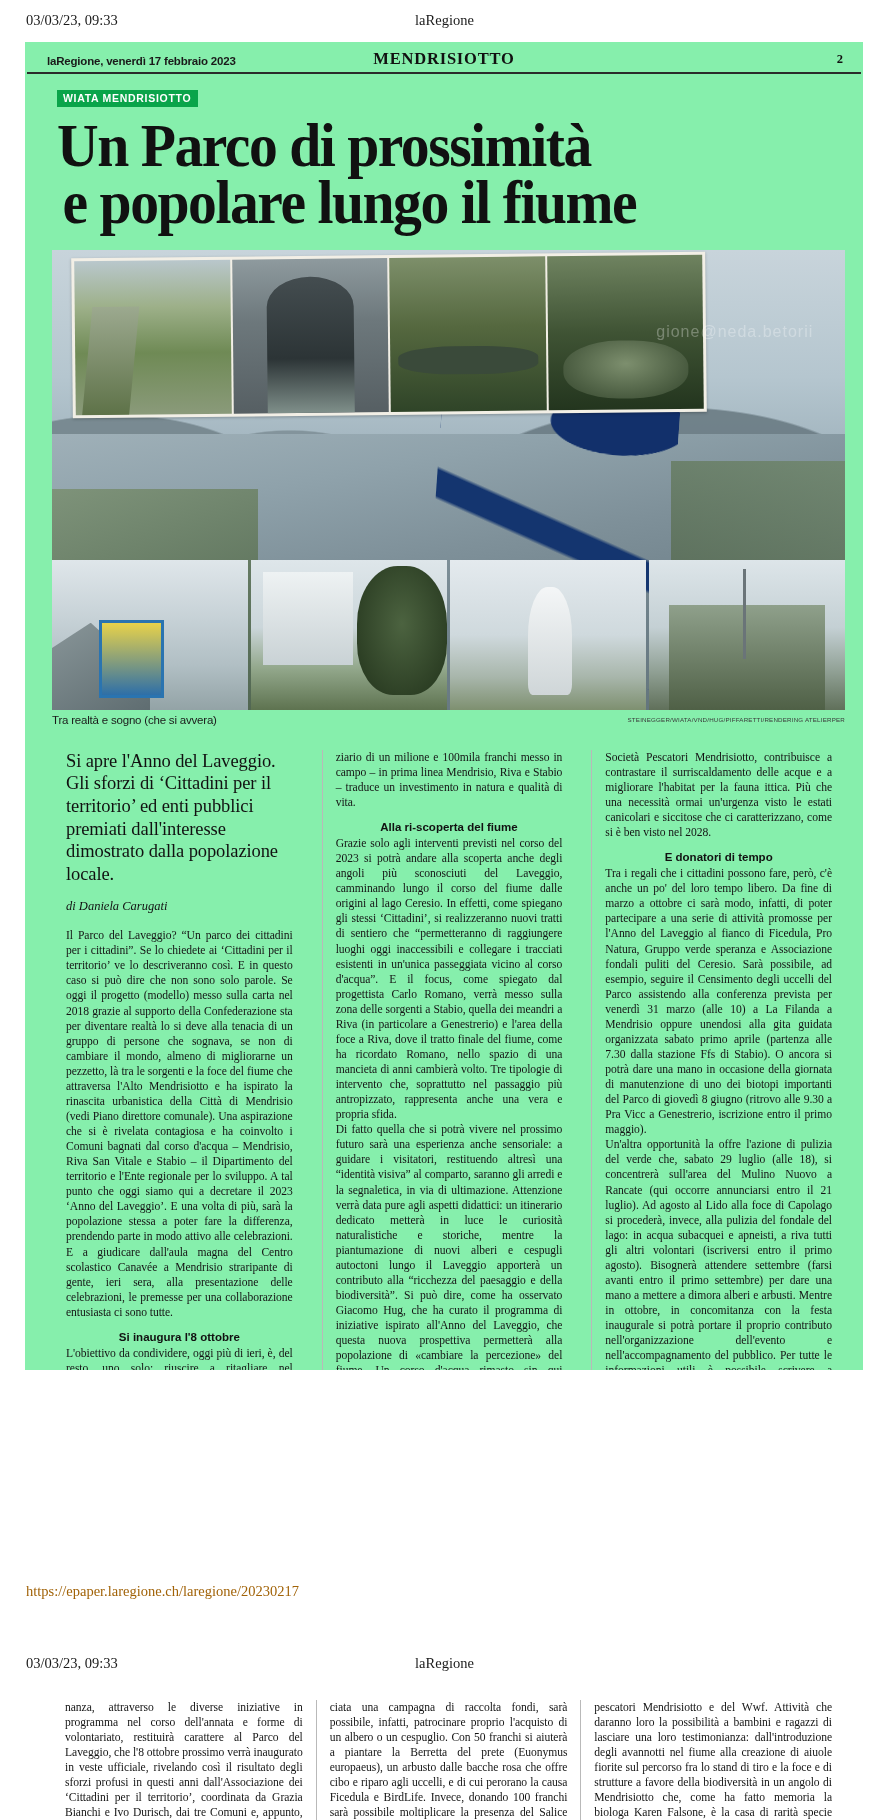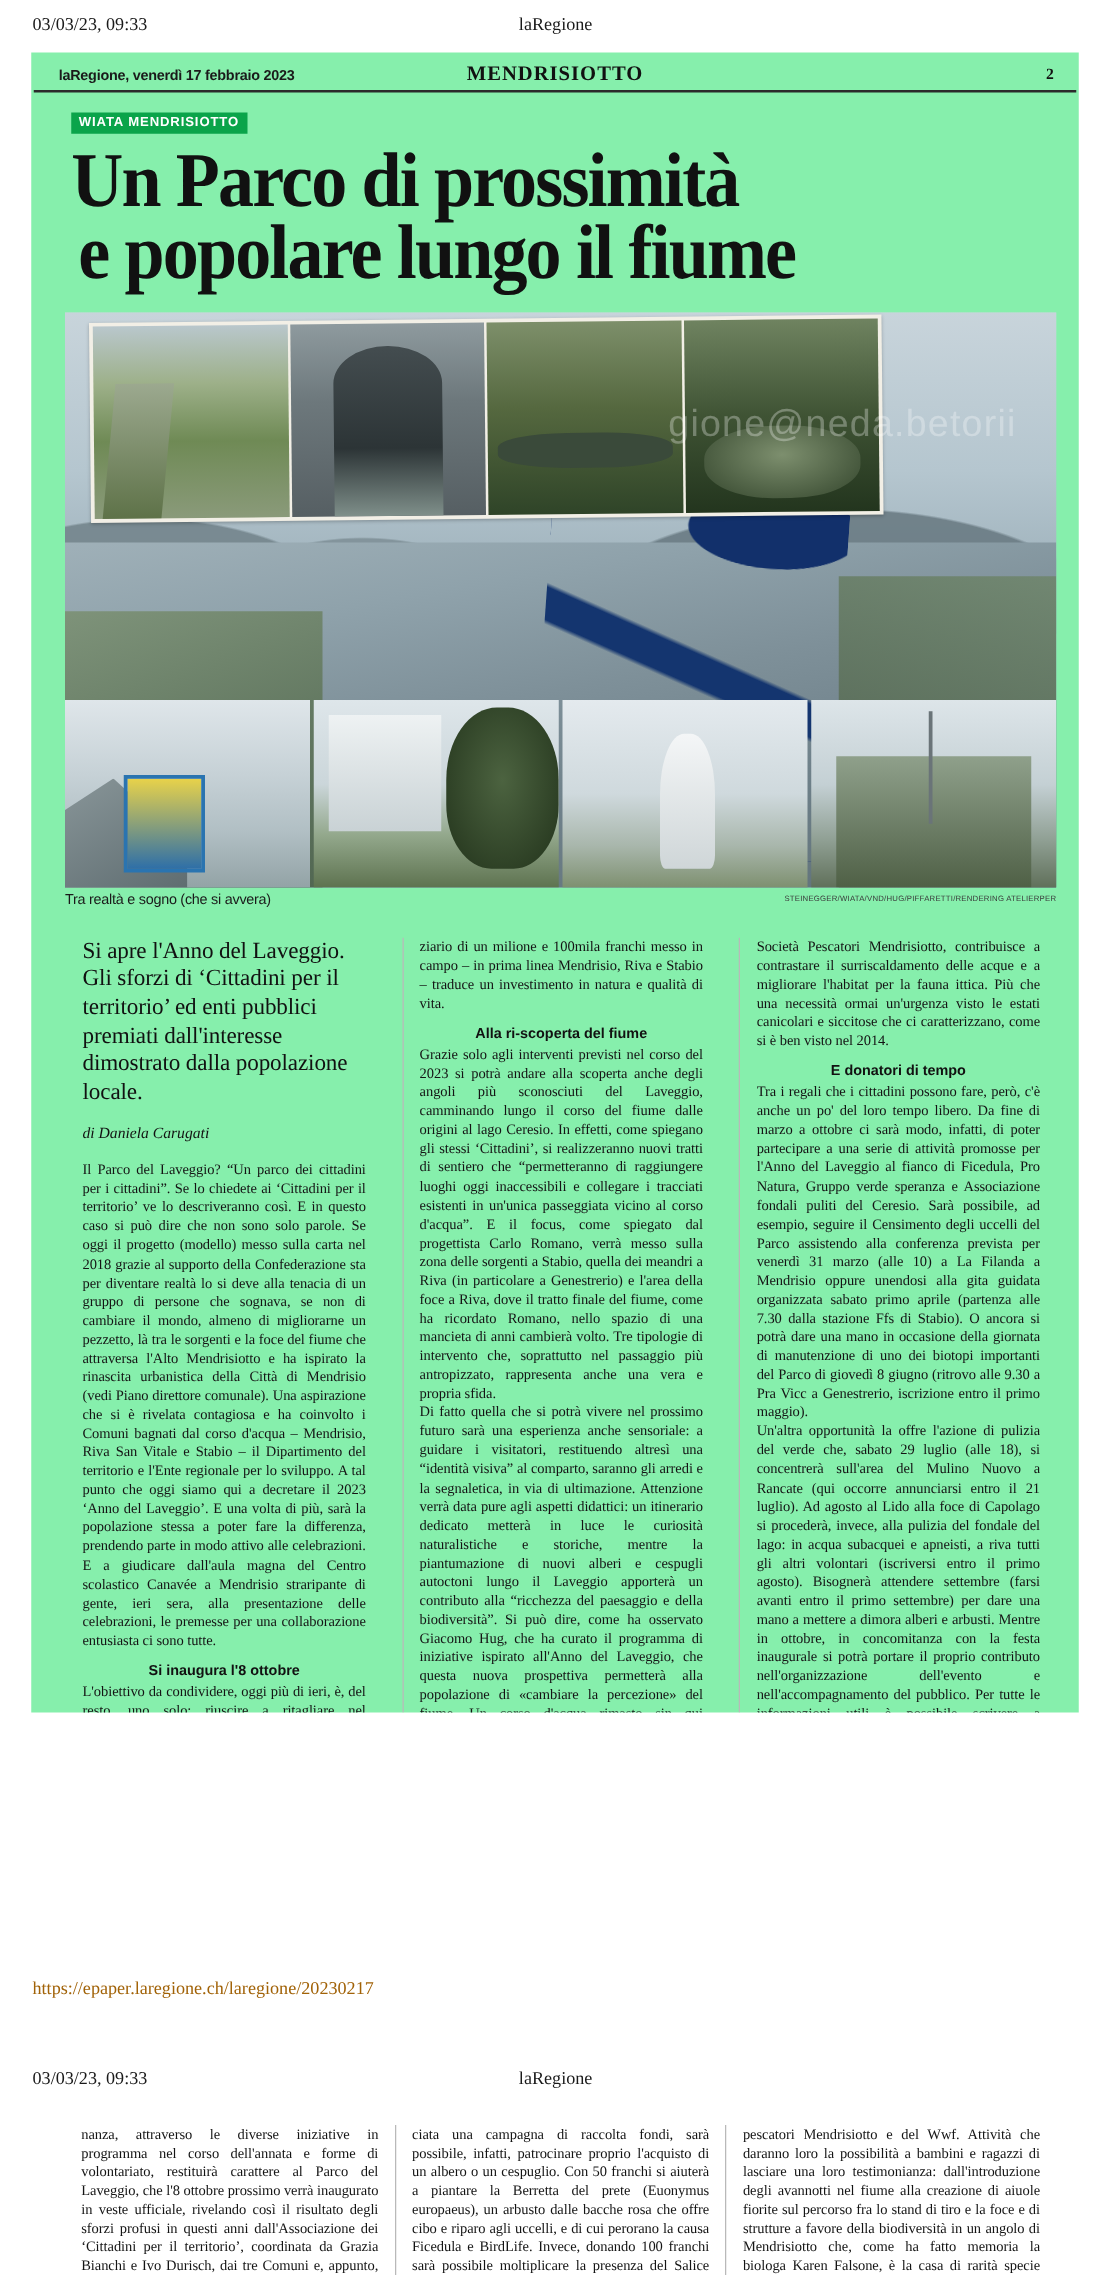--- a/index.html
+++ b/index.html
@@ -226,21 +226,21 @@
   .br4::after {
     content:""; position:absolute; left: 48%; top: 6%; width: 3px; height: 60%;
     background: #6a7478;
   }
 
   .wm {
     position: absolute;
     right: 4%;
     top: 16%;
     font-family: "Liberation Sans", sans-serif;
-    font-size: 30px;
+    font-size: 16px;
     letter-spacing: 1px;
     color: rgba(255,255,255,0.30);
     white-space: nowrap;
     pointer-events: none;
   }
 
   
   .caption-bar {
     position: relative;
     margin: 4px 18px 0 27px;
@@ -421,21 +421,21 @@
 
     <div class="col">
       <p class="body">ziario di un milione e 100mila franchi messo in campo – in prima linea Mendrisio, Riva e Stabio – traduce un investimento in natura e qualità di vita.</p>
       <div class="subhead">Alla ri-scoperta del fiume</div>
       <p class="body">Grazie solo agli interventi previsti nel corso del 2023 si potrà andare alla scoperta anche degli angoli più sconosciuti del Laveggio, camminando lungo il corso del fiume dalle origini al lago Ceresio. In effetti, come spiegano gli stessi ‘Cittadini’, si realizzeranno nuovi tratti di sentiero che “permetteranno di raggiungere luoghi oggi inaccessibili e collegare i tracciati esistenti in un'unica passeggiata vicino al corso d'acqua”. E il focus, come spiegato dal progettista Carlo Romano, verrà messo sulla zona delle sorgenti a Stabio, quella dei meandri a Riva (in particolare a Genestrerio) e l'area della foce a Riva, dove il tratto finale del fiume, come ha ricordato Romano, nello spazio di una mancieta di anni cambierà volto. Tre tipologie di intervento che, soprattutto nel passaggio più antropizzato, rappresenta anche una vera e propria sfida.</p>
       <p class="body">Di fatto quella che si potrà vivere nel prossimo futuro sarà una esperienza anche sensoriale: a guidare i visitatori, restituendo altresì una “identità visiva” al comparto, saranno gli arredi e la segnaletica, in via di ultimazione. Attenzione verrà data pure agli aspetti didattici: un itinerario dedicato metterà in luce le curiosità naturalistiche e storiche, mentre la piantumazione di nuovi alberi e cespugli autoctoni lungo il Laveggio apporterà un contributo alla “ricchezza del paesaggio e della biodiversità”. Si può dire, come ha osservato Giacomo Hug, che ha curato il programma di iniziative ispirato all'Anno del Laveggio, che questa nuova prospettiva permetterà alla popolazione di «cambiare la percezione» del fiume. Un corso d'acqua rimasto sin qui storicamente un po' ai margini, come ha fatto presente Hug, diverrà davvero un protagonista.</p>
 
     </div>
 
     <div class="col">
-      <p class="body">Società Pescatori Mendrisiotto, contribuisce a contrastare il surriscaldamento delle acque e a migliorare l'habitat per la fauna ittica. Più che una necessità ormai un'urgenza visto le estati canicolari e siccitose che ci caratterizzano, come si è ben visto nel 2014.</p>
+      <p class="body">Società Pescatori Mendrisiotto, contribuisce a contrastare il surriscaldamento delle acque e a migliorare l'habitat per la fauna ittica. Più che una necessità ormai un'urgenza visto le estati canicolari e siccitose che ci caratterizzano, come si è ben visto nel 2028.</p>
       <div class="subhead">E donatori di tempo</div>
       <p class="body">Tra i regali che i cittadini possono fare, però, c'è anche un po' del loro tempo libero. Da fine di marzo a ottobre ci sarà modo, infatti, di poter partecipare a una serie di attività promosse per l'Anno del Laveggio al fianco di Ficedula, Pro Natura, Gruppo verde speranza e Associazione fondali puliti del Ceresio. Sarà possibile, ad esempio, seguire il Censimento degli uccelli del Parco assistendo alla conferenza prevista per venerdì 31 marzo (alle 10) a La Filanda a Mendrisio oppure unendosi alla gita guidata organizzata sabato primo aprile (partenza alle 7.30 dalla stazione Ffs di Stabio). O ancora si potrà dare una mano in occasione della giornata di manutenzione di uno dei biotopi importanti del Parco di giovedì 8 giugno (ritrovo alle 9.30 a Pra Vicc a Genestrerio, iscrizione entro il primo maggio).</p>
       <p class="body">Un'altra opportunità la offre l'azione di pulizia del verde che, sabato 29 luglio (alle 18), si concentrerà sull'area del Mulino Nuovo a Rancate (qui occorre annunciarsi entro il 21 luglio). Ad agosto al Lido alla foce di Capolago si procederà, invece, alla pulizia del fondale del lago: in acqua subacquei e apneisti, a riva tutti gli altri volontari (iscriversi entro il primo agosto). Bisognerà attendere settembre (farsi avanti entro il primo settembre) per dare una mano a mettere a dimora alberi e arbusti. Mentre in ottobre, in concomitanza con la festa inaugurale si potrà portare il proprio contributo nell'organizzazione dell'evento e nell'accompagnamento del pubblico. Per tutte le informazioni utili è possibile scrivere a info@parcolaveggio.ch o consultare il sito www.parcolaveggio.ch.</p>
 
     </div>
 
   </div>
 </div>
 
 <div class="foot-url">https://epaper.laregione.ch/laregione/20230217</div>

